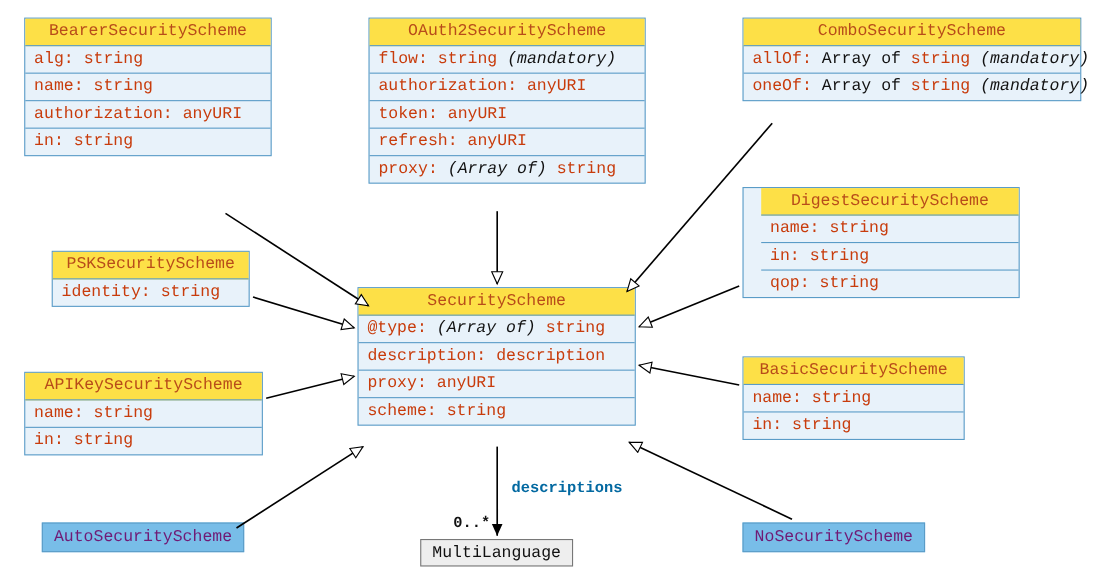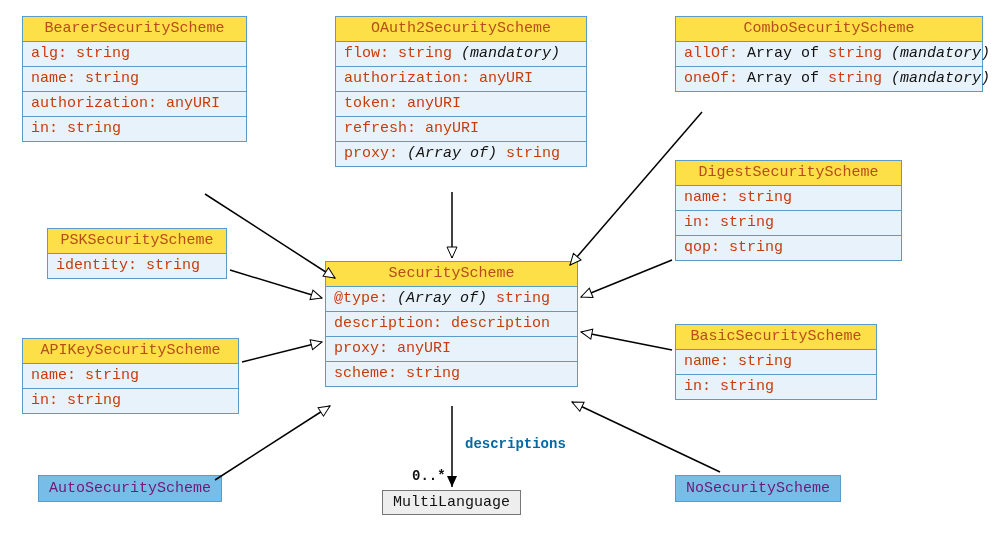--- a/index.html
+++ b/index.html
@@ -102,21 +102,21 @@
   </div>
 
   <div class="umlbox" style="left:675px; top:16px; width:308px;">
     <div class="title">ComboSecurityScheme</div>
     <div>
         <div class="row"><span class="red">allOf</span><span class="sep">: </span><span class="blk">Array of </span><span class="red">string</span><span class="blk it"> (mandatory)</span></div>
         <div class="row"><span class="red">oneOf</span><span class="sep">: </span><span class="blk">Array of </span><span class="red">string</span><span class="blk it"> (mandatory)</span></div>
       </div>
   </div>
 
-  <div class="umlbox" style="left:675px; top:160px; width:227px;">
+  <div class="umlbox" style="left:675px; top:170px; width:252px;padding-left:16px;">
     <div class="title">DigestSecurityScheme</div>
     <div>
         <div class="row"><span class="red">name</span><span class="sep">: </span><span class="red">string</span></div>
         <div class="row"><span class="red">in</span><span class="sep">: </span><span class="red">string</span></div>
         <div class="row"><span class="red">qop</span><span class="sep">: </span><span class="red">string</span></div>
       </div>
   </div>
 
   <div class="umlbox" style="left:47px; top:228px; width:180px;">
     <div class="title">PSKSecurityScheme</div>

